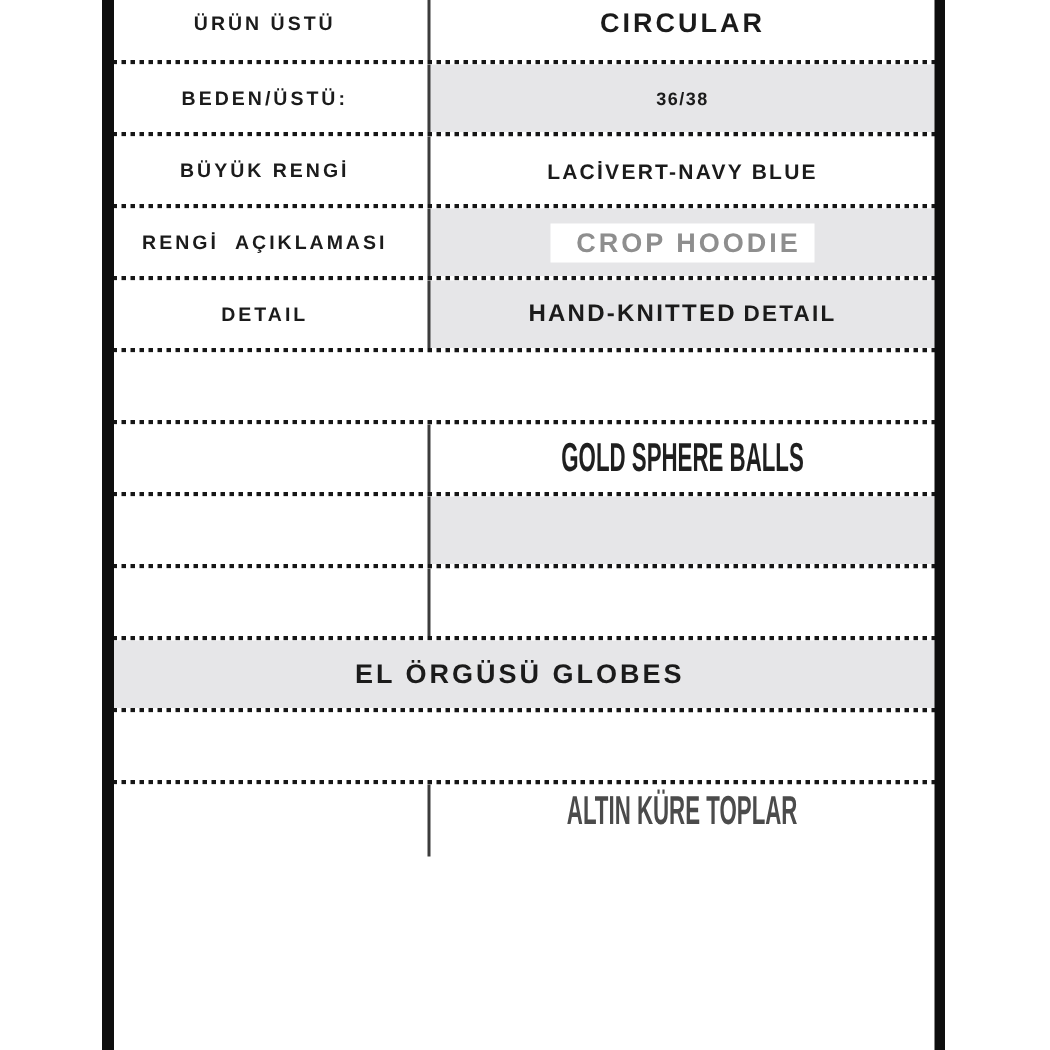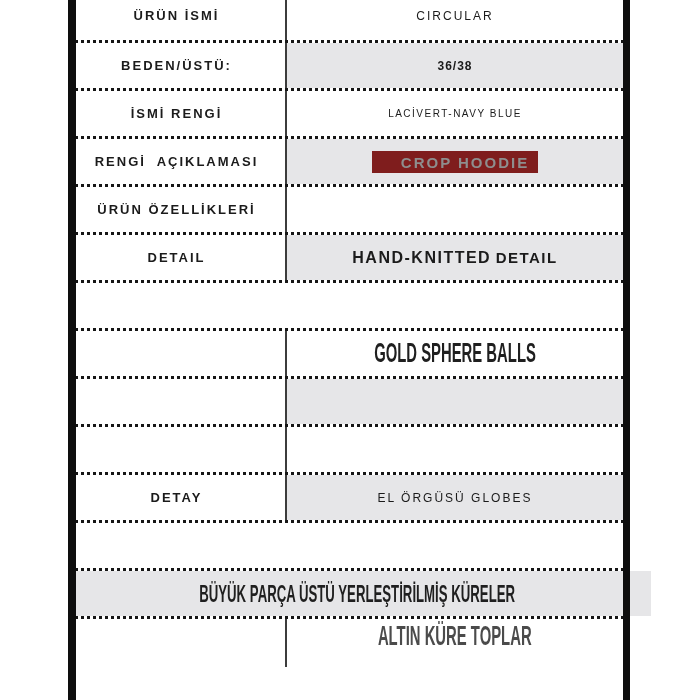--- a/index.html
+++ b/index.html
@@ -64,31 +64,31 @@
     color: #1b1b1b;
     padding-right: 7px; 
   }
   .row.shaded .cell.value { background: #e6e6e8; }
 
   .row.first .cell { padding-bottom: 9px; }
   .row.last  .cell { padding-bottom: 14px; }
 
   
   .vs-caps12 {
-    font-weight: normal; font-size: 12px; letter-spacing: 2px; white-space: pre;
+    font-weight: bold; font-size: 18px; letter-spacing: 2px; white-space: pre;
   }
   .vs-caps11 {
     font-weight: bold; font-size: 12px; letter-spacing: 1px; white-space: pre;
   }
   .vs-caps14 {
-    font-weight: normal; font-size: 10px; letter-spacing: 1.5px; white-space: pre;
+    font-weight: bold; font-size: 14px; letter-spacing: 1.5px; white-space: pre;
   }
   .vs-highlight {
-    font-weight: bold; font-size: 15px; letter-spacing: 2px;
-    color: #8e8e8e; background: #7f1d1d; padding: 3px 9px 2px 29px;
+    font-weight: bold; font-size: 18px; letter-spacing: 2px;
+    color: #8e8e8e; background: #ffffff; padding: 3px 9px 2px 17px;
     white-space: pre;
   }
   .vs-small {
     font-weight: bold; font-size: 16px; letter-spacing: 1.5px; white-space: pre;
   }
   .vs-large {
     font-weight: bold; font-size: 15px; letter-spacing: 1.5px; white-space: pre;
   }
   .vs-cond {
     display: inline-block;
@@ -102,53 +102,47 @@
   .vs-cond-long { font-size: 24px; }
   .vs-cond-gray { color: #4b4b4b; }
 </style>
 </head>
 <body>
 
 <div class="page">
   <div class="spec-table">
 
     <div class="row first">
-      <div class="cell label">ÜRÜN İSMİ</div>
+      <div class="cell label">ÜRÜN ÜSTÜ</div>
       <div class="cell value">
         <span class="vs-caps12">CIRCULAR</span>
       </div>
     </div>
 
     <div class="row shaded">
       <div class="cell label">BEDEN/ÜSTÜ:</div>
       <div class="cell value">
         <span class="vs-caps11">36/38</span>
       </div>
     </div>
 
     <div class="row">
-      <div class="cell label">İSMİ RENGİ</div>
+      <div class="cell label">BÜYÜK RENGİ</div>
       <div class="cell value">
         <span class="vs-caps14">LACİVERT-NAVY BLUE</span>
       </div>
     </div>
 
     <div class="row shaded">
       <div class="cell label">RENGİ  AÇIKLAMASI</div>
       <div class="cell value">
         <span class="vs-highlight">CROP HOODIE</span>
       </div>
     </div>
 
-    <div class="row">
-      <div class="cell label">ÜRÜN ÖZELLİKLERİ</div>
-      <div class="cell value">
-        <span class="vs-caps12"></span>
-      </div>
-    </div>
 
     <div class="row shaded">
       <div class="cell label">DETAIL</div>
       <div class="cell value">
         <span class="vs-small">HAND-KNITTED</span>&nbsp;<span class="vs-large">DETAIL</span>
       </div>
     </div>
 
     <div class="row">
       <div class="cell label"></div>
@@ -170,36 +164,29 @@
     </div>
 
     <div class="row">
       <div class="cell label"></div>
       <div class="cell value">
         <span class="vs-caps12"></span>
       </div>
     </div>
 
     <div class="row shaded">
-      <div class="cell label">DETAY</div>
       <div class="cell value">
         <span class="vs-caps12">EL ÖRGÜSÜ GLOBES</span>
       </div>
     </div>
 
     <div class="row">
       <div class="cell label"></div>
     </div>
 
-    <div class="row shaded">
-      <div class="cell label"></div>
-      <div class="cell value">
-        <span class="vs-cond vs-cond-long">BÜYÜK PARÇA ÜSTÜ YERLEŞTİRİLMİŞ KÜRELER</span>
-      </div>
-    </div>
 
     <div class="row last">
       <div class="cell label"></div>
       <div class="cell value">
         <span class="vs-cond vs-cond-gray">ALTIN KÜRE TOPLAR</span>
       </div>
     </div>
 
     <div class="edge-bar left"></div>
     <div class="edge-bar right"></div>

